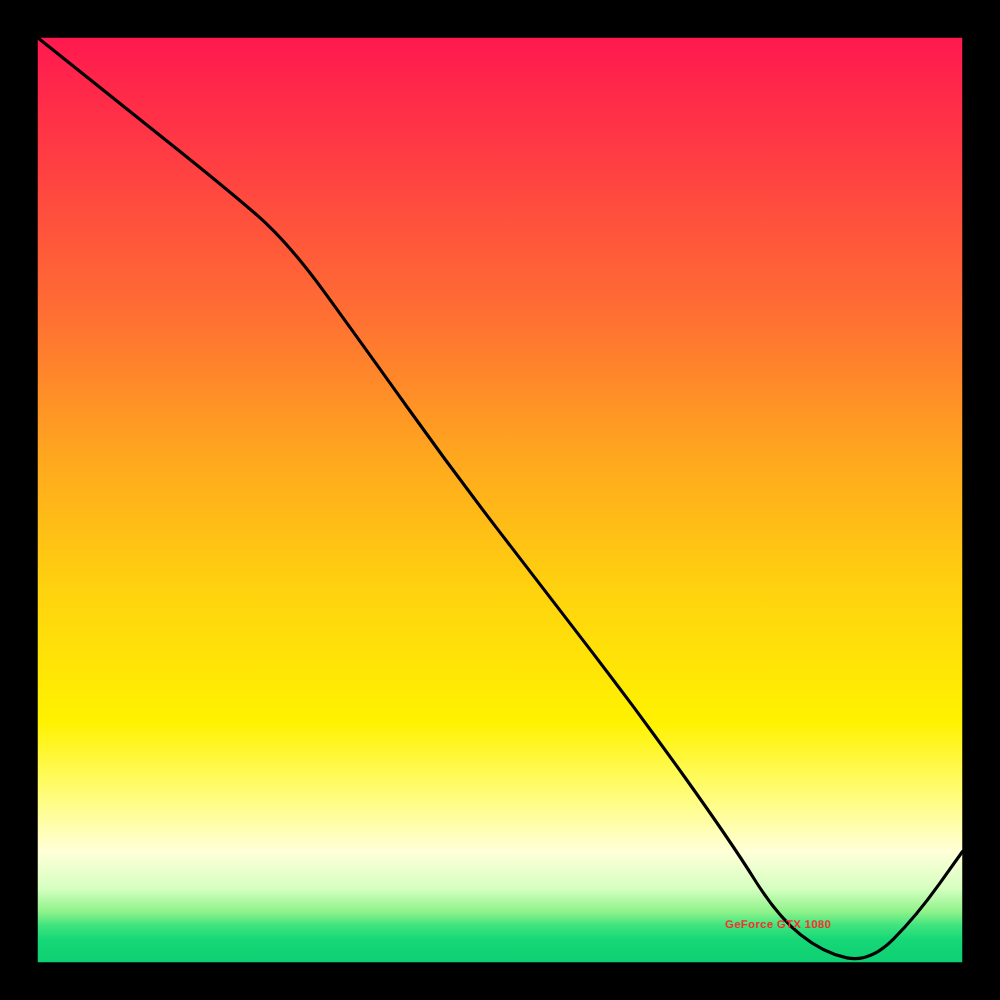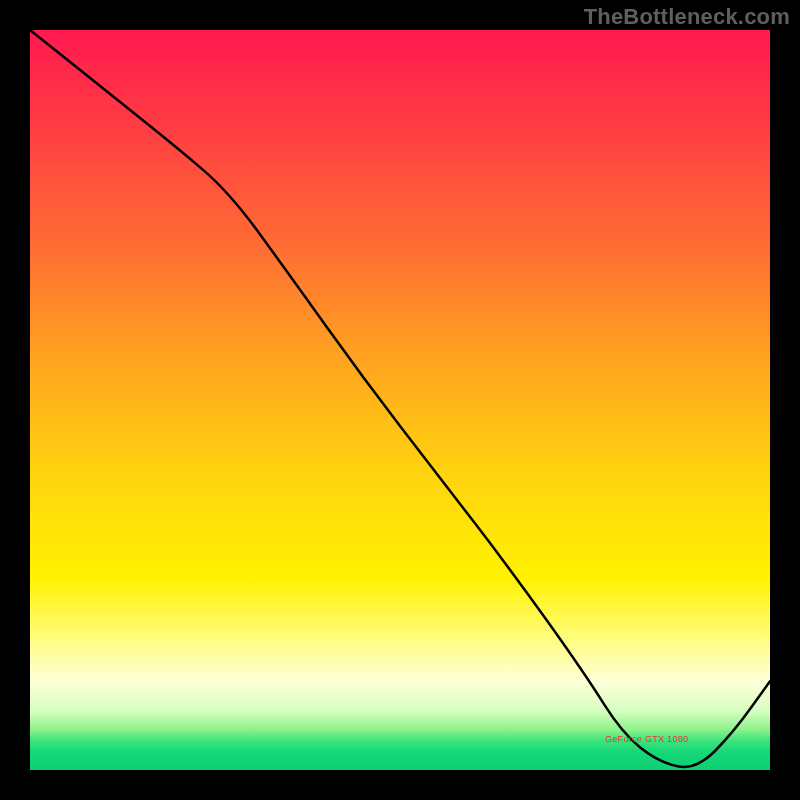--- a/index.html
+++ b/index.html
@@ -79,39 +79,37 @@
     stroke-width: 2.5;
     stroke-linejoin: round;
     stroke-linecap: round;
   }
 
   
   .annotation {
     position: absolute;
     color: #ff2a2a;
     font-size: 9px;
-    font-weight: 400;
+    font-weight: 700;
     letter-spacing: 0.3px;
     z-index: 30;
     white-space: nowrap;
-    margin-left: 25px;
   }
 </style>
 </head>
 <body>
 
 <div class="frame">
 
   <div class="plot"></div>
 
   <svg class="curve" viewBox="0 0 740 740" preserveAspectRatio="none">
     <path id="curve-path" d="M 0 0 Q 0 0 37 29.599999999999966 Q 74 59.19999999999993 111 88.79999999999995 Q 148 118.39999999999998 173.9 140.59999999999997 Q 199.8 162.79999999999995 229.4 203.49999999999997 Q 259 244.2 296 296 Q 333 347.79999999999995 370 395.9 Q 407.00000000000006 444 444 492.1 Q 481 540.2 518 592 Q 555 643.8 573.5 673.4 Q 592 703 610.5 717.8 Q 629 732.6 647.5 736.3 Q 666 740 684.5 721.5 Q 703 703 721.5 677.1 T 740 651.2"></path>
   </svg>
 
   <div class="annotation" style="left:580px; top:734px;">GeForce GTX 1080</div>
 
   <div class="border-top"></div>
   <div class="border-bottom"></div>
   <div class="border-left"></div>
   <div class="border-right"></div>
 
-  <div class="watermark">TheBottleneck.com</div>
 </div>
 
 </body></html>

